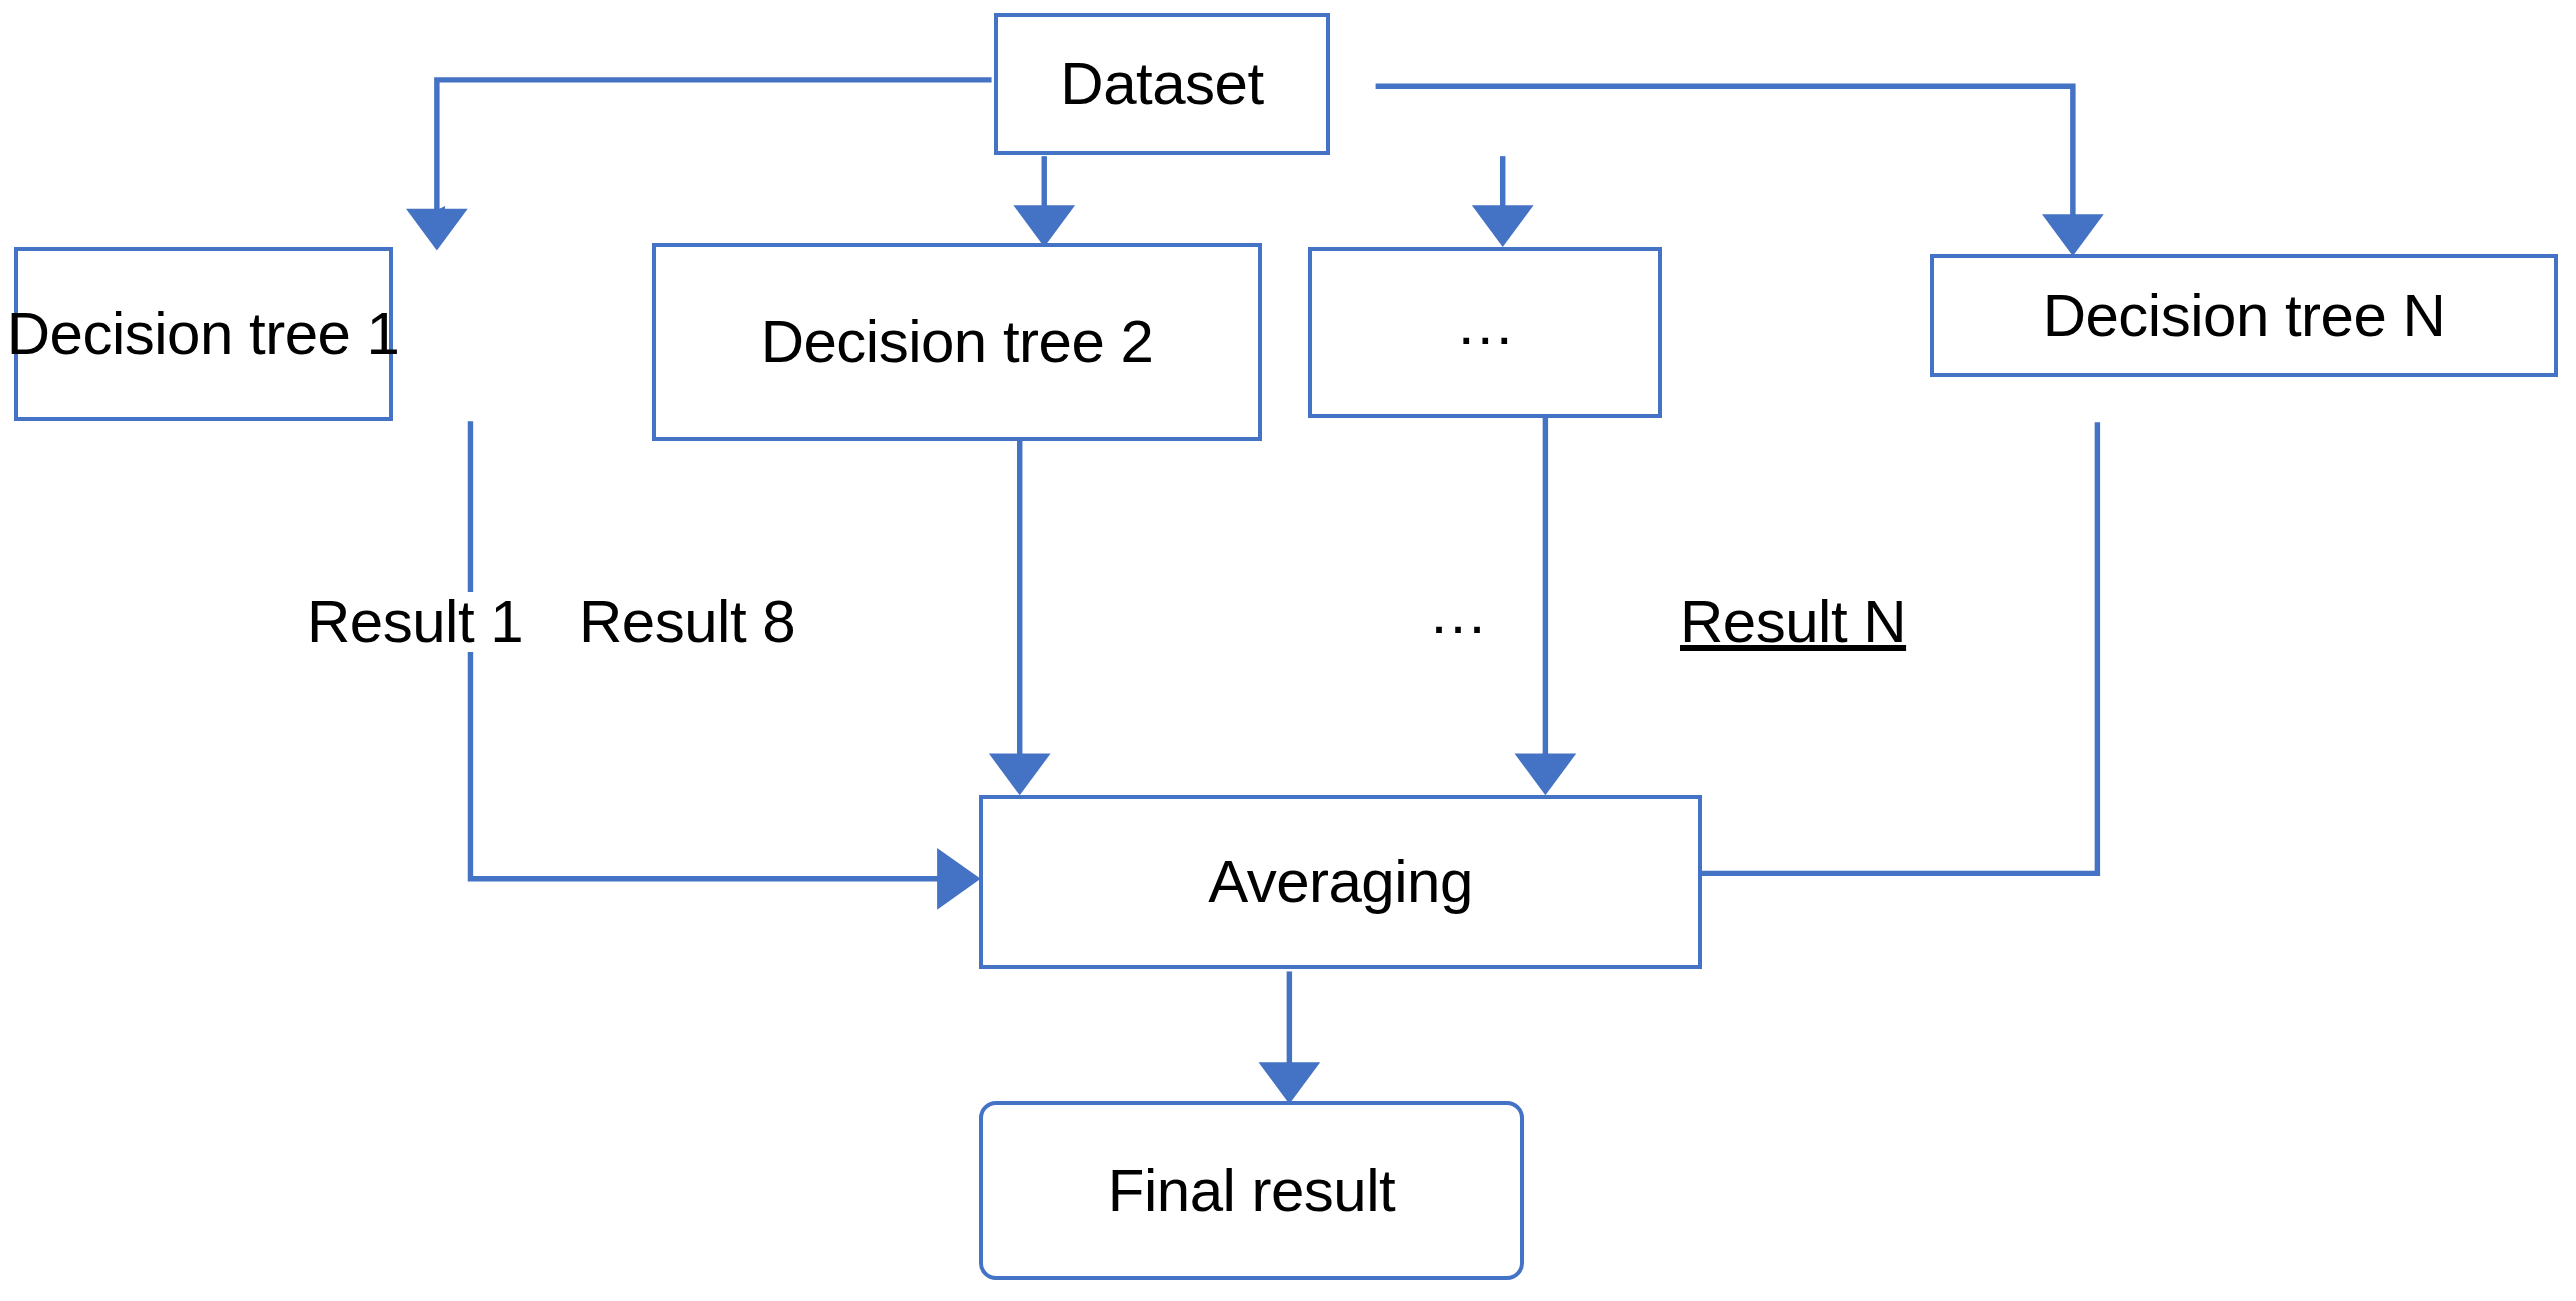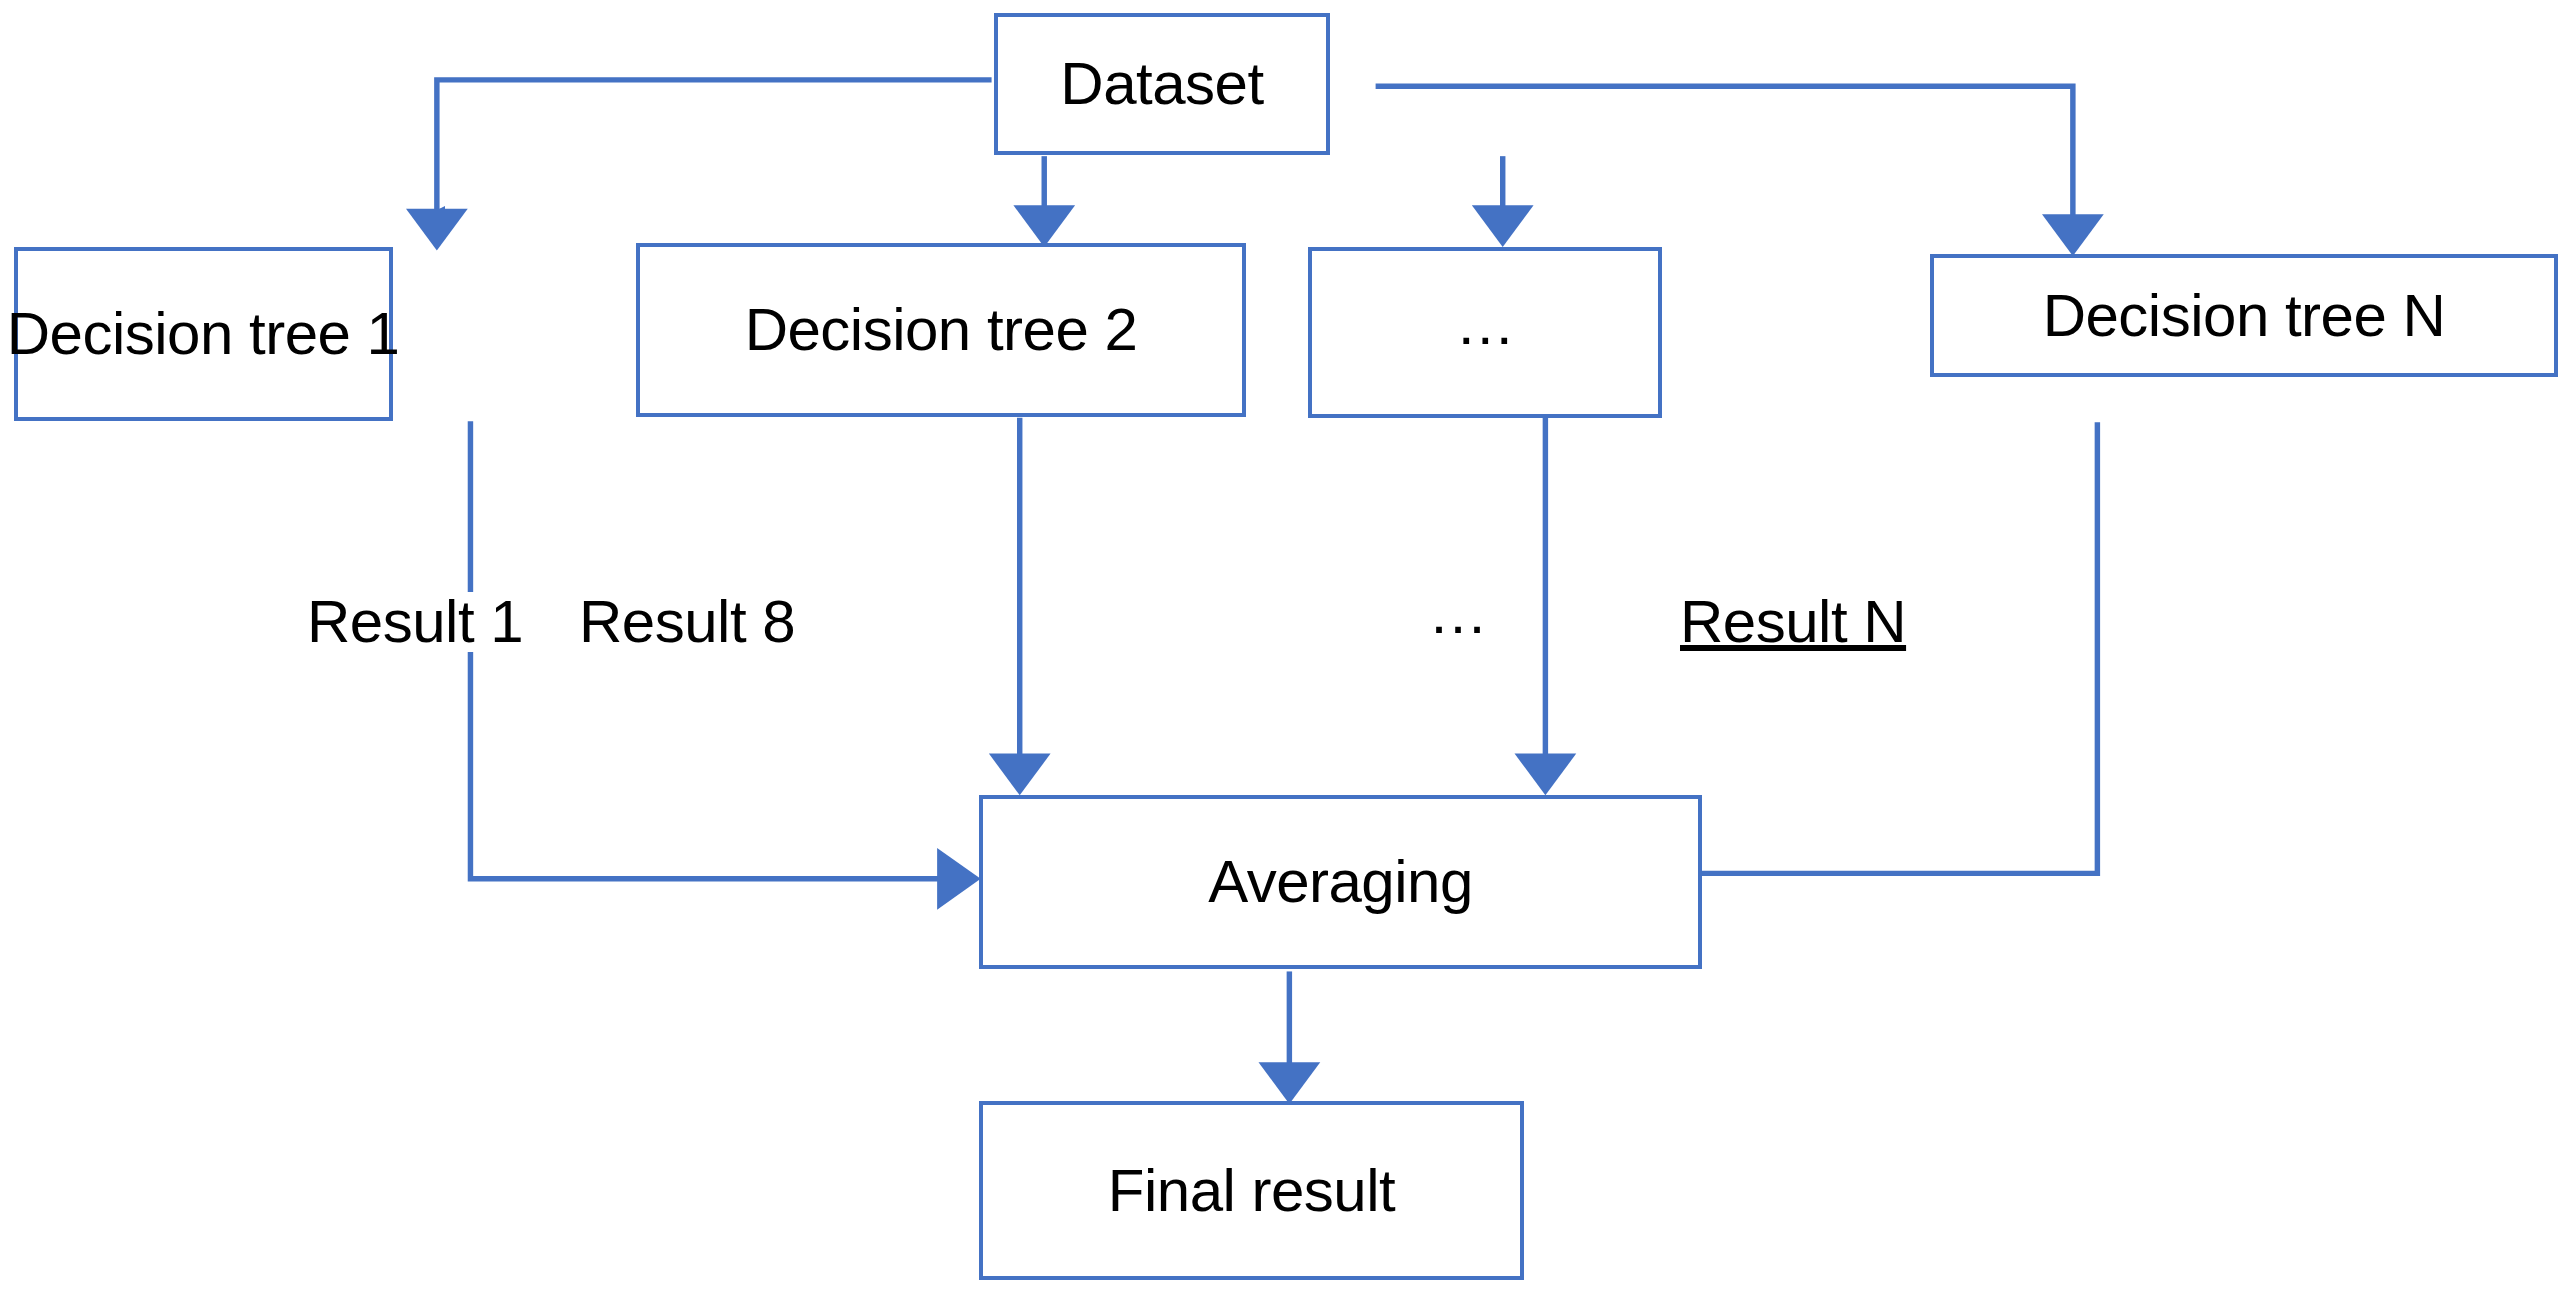--- a/index.html
+++ b/index.html
@@ -116,37 +116,37 @@
   </svg>
 
   <div class="node" style="left:994px; top:12.7px; width:336px; height:142px;">
     <span class="node-label">Dataset</span>
   </div>
 
   <div class="node" style="left:13.6px; top:247px; width:379px; height:174px;align-items:center;">
     <span class="node-label">Decision tree 1</span>
   </div>
 
-  <div class="node" style="left:636px; top:243px; width:610px; height:174px;text-align:center;">
+  <div class="node" style="left:652px; top:243px; width:610px; height:198px;text-align:center;">
     <span class="node-label">Decision tree 2</span>
   </div>
 
   <div class="node" style="left:1308px; top:247px; width:354px; height:171px;">
     <span class="node-label ellipsis">…</span>
   </div>
 
   <div class="node" style="left:1930px; top:254px; width:628px; height:123px;">
     <span class="node-label">Decision tree N</span>
   </div>
 
   <div class="node" style="left:979px; top:795px; width:723px; height:174px;">
     <span class="node-label">Averaging</span>
   </div>
 
-  <div class="node" style="left:979px; top:1101px; width:545px; height:179px;">
+  <div class="node" style="left:979px; top:1101px; width:545px; height:179px;border-radius:17px;">
     <span class="node-label">Final result</span>
   </div>
 
   <div class="edge-label" style="left:298px; top:592px;">Result 1</div>
 
   <div class="edge-label" style="left:570px; top:592px;">Result 8</div>
 
   <div class="edge-label ellipsis" style="left:1419px; top:583px;">…</div>
 
   <div class="edge-label" style="left:1671px; top:592px;text-decoration:underline;">Result N</div>

